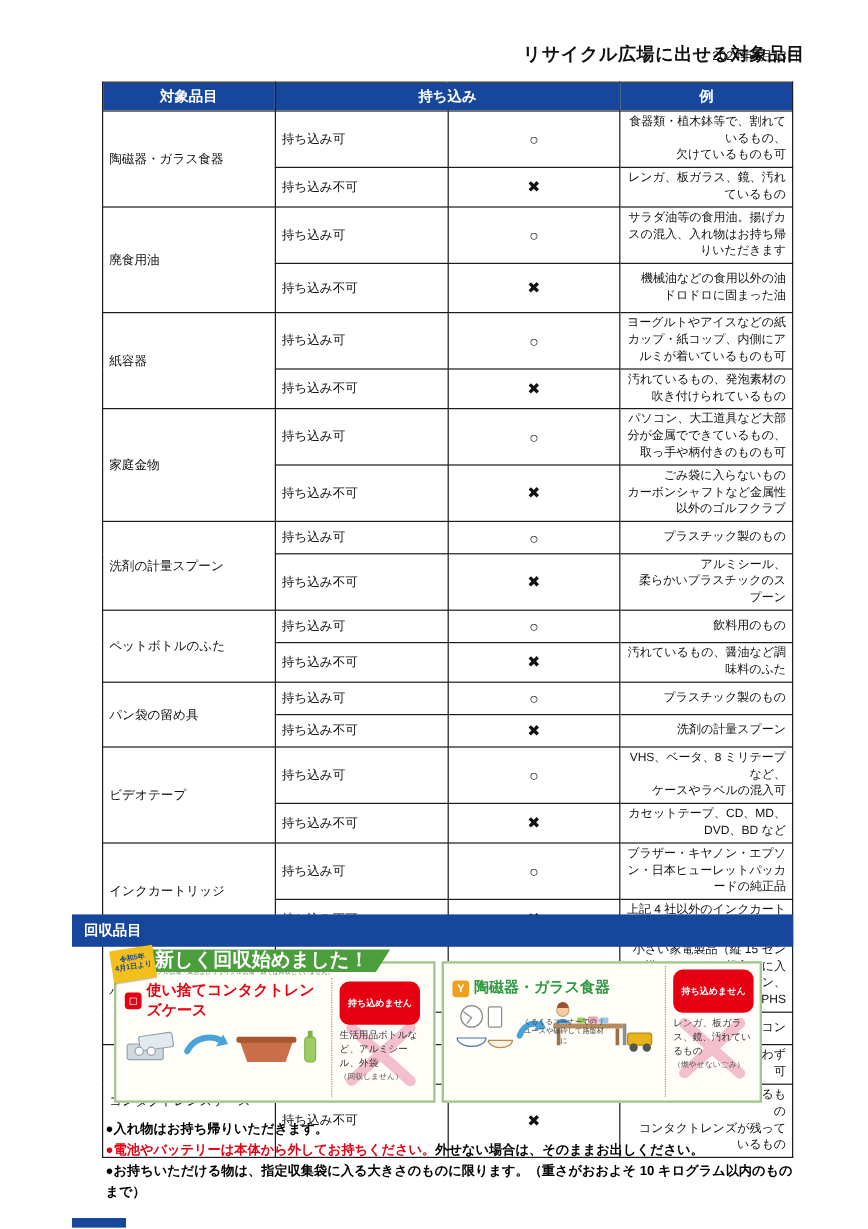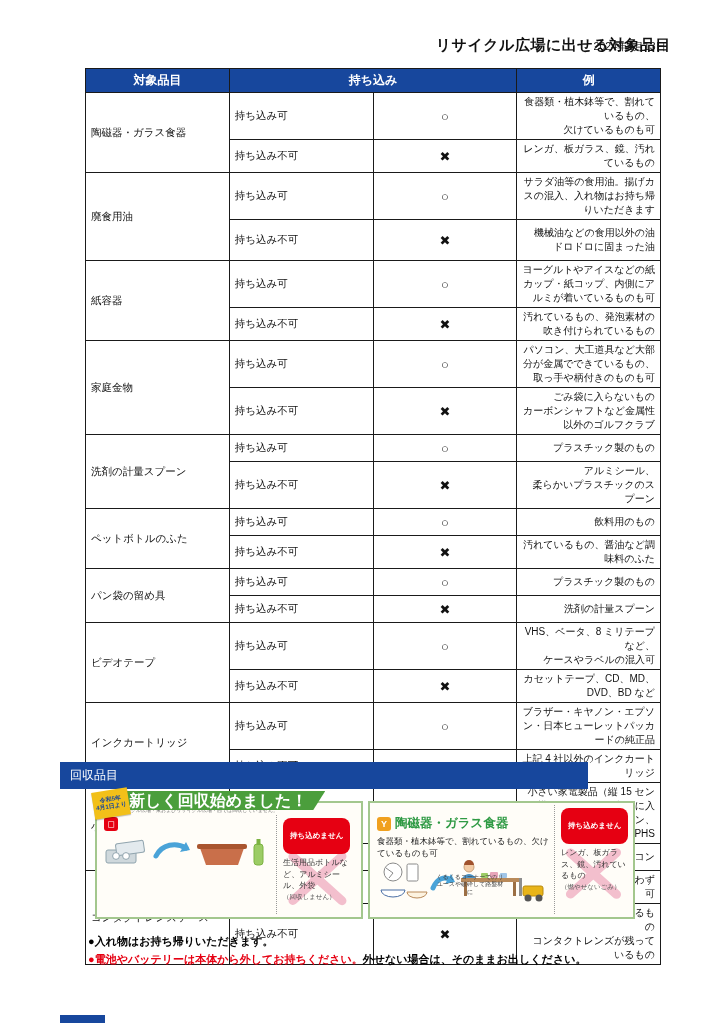--- a/index.html
+++ b/index.html
@@ -19,22 +19,22 @@
     border-collapse:collapse; table-layout:fixed;}
   table.items th, table.items td{border:1px solid #1a1a1a; overflow:hidden;}
   table.items thead th{background:var(--navy); color:#fff; font-size:12px; font-weight:bold;
     height:24px; text-align:center; padding:0 4px;}
   .c-item{width:100px; font-size:10.5px; padding:2px 5px; vertical-align:middle; background:#fff;}
   .c-bring{width:66px; font-size:10.5px; padding:6px 5px; vertical-align:middle;}
   .c-mark{width:27px; text-align:center; vertical-align:middle; font-size:13px; font-weight:bold;}
   .c-ex{font-size:10px; padding:2px 5px; vertical-align:middle; line-height:14px;}
   .c-ex div{white-space:normal;text-align:right;}
 
-  .section-bar{position:absolute; left:60px; top:762px; width:528px; height:27px;
-    background:var(--navy); color:#fff; font-size:12px; font-weight:normal;
+  .section-bar{position:absolute; left:60px; top:762px; width:601px; height:27px;
+    background:var(--navy); color:#fff; font-size:12px; font-weight:bold;
     line-height:27px; padding-left:10px;}
 
   .banner{position:absolute; left:95px; top:797px; width:540px; height:122px;}
   .badge{position:absolute; left:-2px; top:-7px; width:36px; height:27px; background:var(--badge);
     transform:rotate(-9deg); z-index:3; color:var(--navy); font-size:6px; font-weight:bold;
     text-align:center; padding-top:6px; line-height:7px; box-shadow:0 1px 1px rgba(0,0,0,.25);}
   .ribbon{position:absolute; left:22px; top:-6px; height:19px; background:var(--ribbon);
     color:#fff; font-size:16px; font-weight:bold; line-height:19px; padding:0 18px 0 12px;
     z-index:2; clip-path:polygon(0 0,100% 0,calc(100% - 12px) 100%,0 100%);}
   .panel{position:absolute; top:4px; height:118px; border:2px solid var(--pborder);
@@ -273,20 +273,21 @@
       <div>4月1日より</div>
     </div>
     <div class="ribbon">新しく回収始めました！</div>
 
     <div class="panel left">
       <div class="panel-note">※リサイクル広場・東およびリサイクル広場・西では回収していません。</div>
       <div class="panel-body-row">
         <div class="panel-main">
           <div class="panel-title-row">
             <span class="mini-icon red">◻</span>
+            <span class="panel-title red">使い捨てコンタクトレンズケース</span>
           </div>
           <div class="illus">
             <svg width="165" height="34" viewBox="0 0 165 34">
               <rect x="2" y="16" width="30" height="13" rx="2" fill="#cfd8dc" stroke="#90a4ae"></rect>
               <rect x="12" y="8" width="28" height="12" rx="2" transform="rotate(-8 26 14)" fill="#e3eaee" stroke="#90a4ae"></rect>
               <circle cx="12" cy="22" r="3.4" fill="#fff" stroke="#90a4ae"></circle>
               <circle cx="22" cy="22" r="3.4" fill="#fff" stroke="#90a4ae"></circle>
               <path d="M52 22 C58 10, 72 8, 82 14" fill="none" stroke="#4aa3d8" stroke-width="5" stroke-linecap="round"></path>
               <polygon points="86,16 76,18 82,8" fill="#4aa3d8"></polygon>
               <polygon points="96,14 140,14 134,31 102,31" fill="#c96f4a"></polygon>
@@ -305,21 +306,20 @@
       </div>
     </div>
 
     <div class="panel right">
       <div class="panel-body-row" style="margin-top:8px;">
         <div class="panel-main">
           <div class="panel-title-row">
             <span class="mini-icon orange">Y</span>
             <span class="panel-title green">陶磁器・ガラス食器</span>
           </div>
-          <div class="panel-text">食器類・植木鉢等で、割れているもの、欠けているものも可</div>
           <div class="illus illus-wrap">
             <svg width="172" height="44" viewBox="0 0 172 44">
               <circle cx="16" cy="12" r="9" fill="#fff" stroke="#8a8a8a"></circle>
               <path d="M9 8 L16 13 L12 18" fill="none" stroke="#8a8a8a"></path>
               <rect x="30" y="4" width="11" height="17" rx="1.5" fill="#fff" stroke="#8a8a8a"></rect>
               <path d="M4 30 a12 7 0 0 0 24 0 z" fill="#fff" stroke="#4a6ea5"></path>
               <path d="M30 32 a10 6 0 0 0 20 0 z" fill="#fdf3e0" stroke="#b98a5a"></path>
               <path d="M56 28 C60 18, 68 16, 74 20" fill="none" stroke="#4aa3d8" stroke-width="5" stroke-linecap="round"></path>
               <polygon points="78,22 68,24 74,14" fill="#4aa3d8"></polygon>
               <rect x="84" y="18" width="58" height="4" fill="#b98a5a"></rect>
@@ -345,16 +345,17 @@
           <div class="ng-note">（燃やせないごみ）</div>
           <div class="x-mark"></div>
         </div>
       </div>
     </div>
   </div>
 
   <div class="notes" id="notes">
       <div class="note-line"><span class="lead"></span><span>●入れ物はお持ち帰りいただきます。</span></div>
       <div class="note-line"><span class="lead">●電池やバッテリーは本体から外してお持ちください。</span><span>外せない場合は、そのままお出しください。</span></div>
+      <div class="note-line"><span class="lead"></span><span>●お持ちいただける物は、指定収集袋に入る大きさのものに限ります。（重さがおおよそ 10 キログラム以内のものまで）</span></div>
     </div>
 
   <div class="footer-chip"></div>
 </div>
 
 </body></html>

